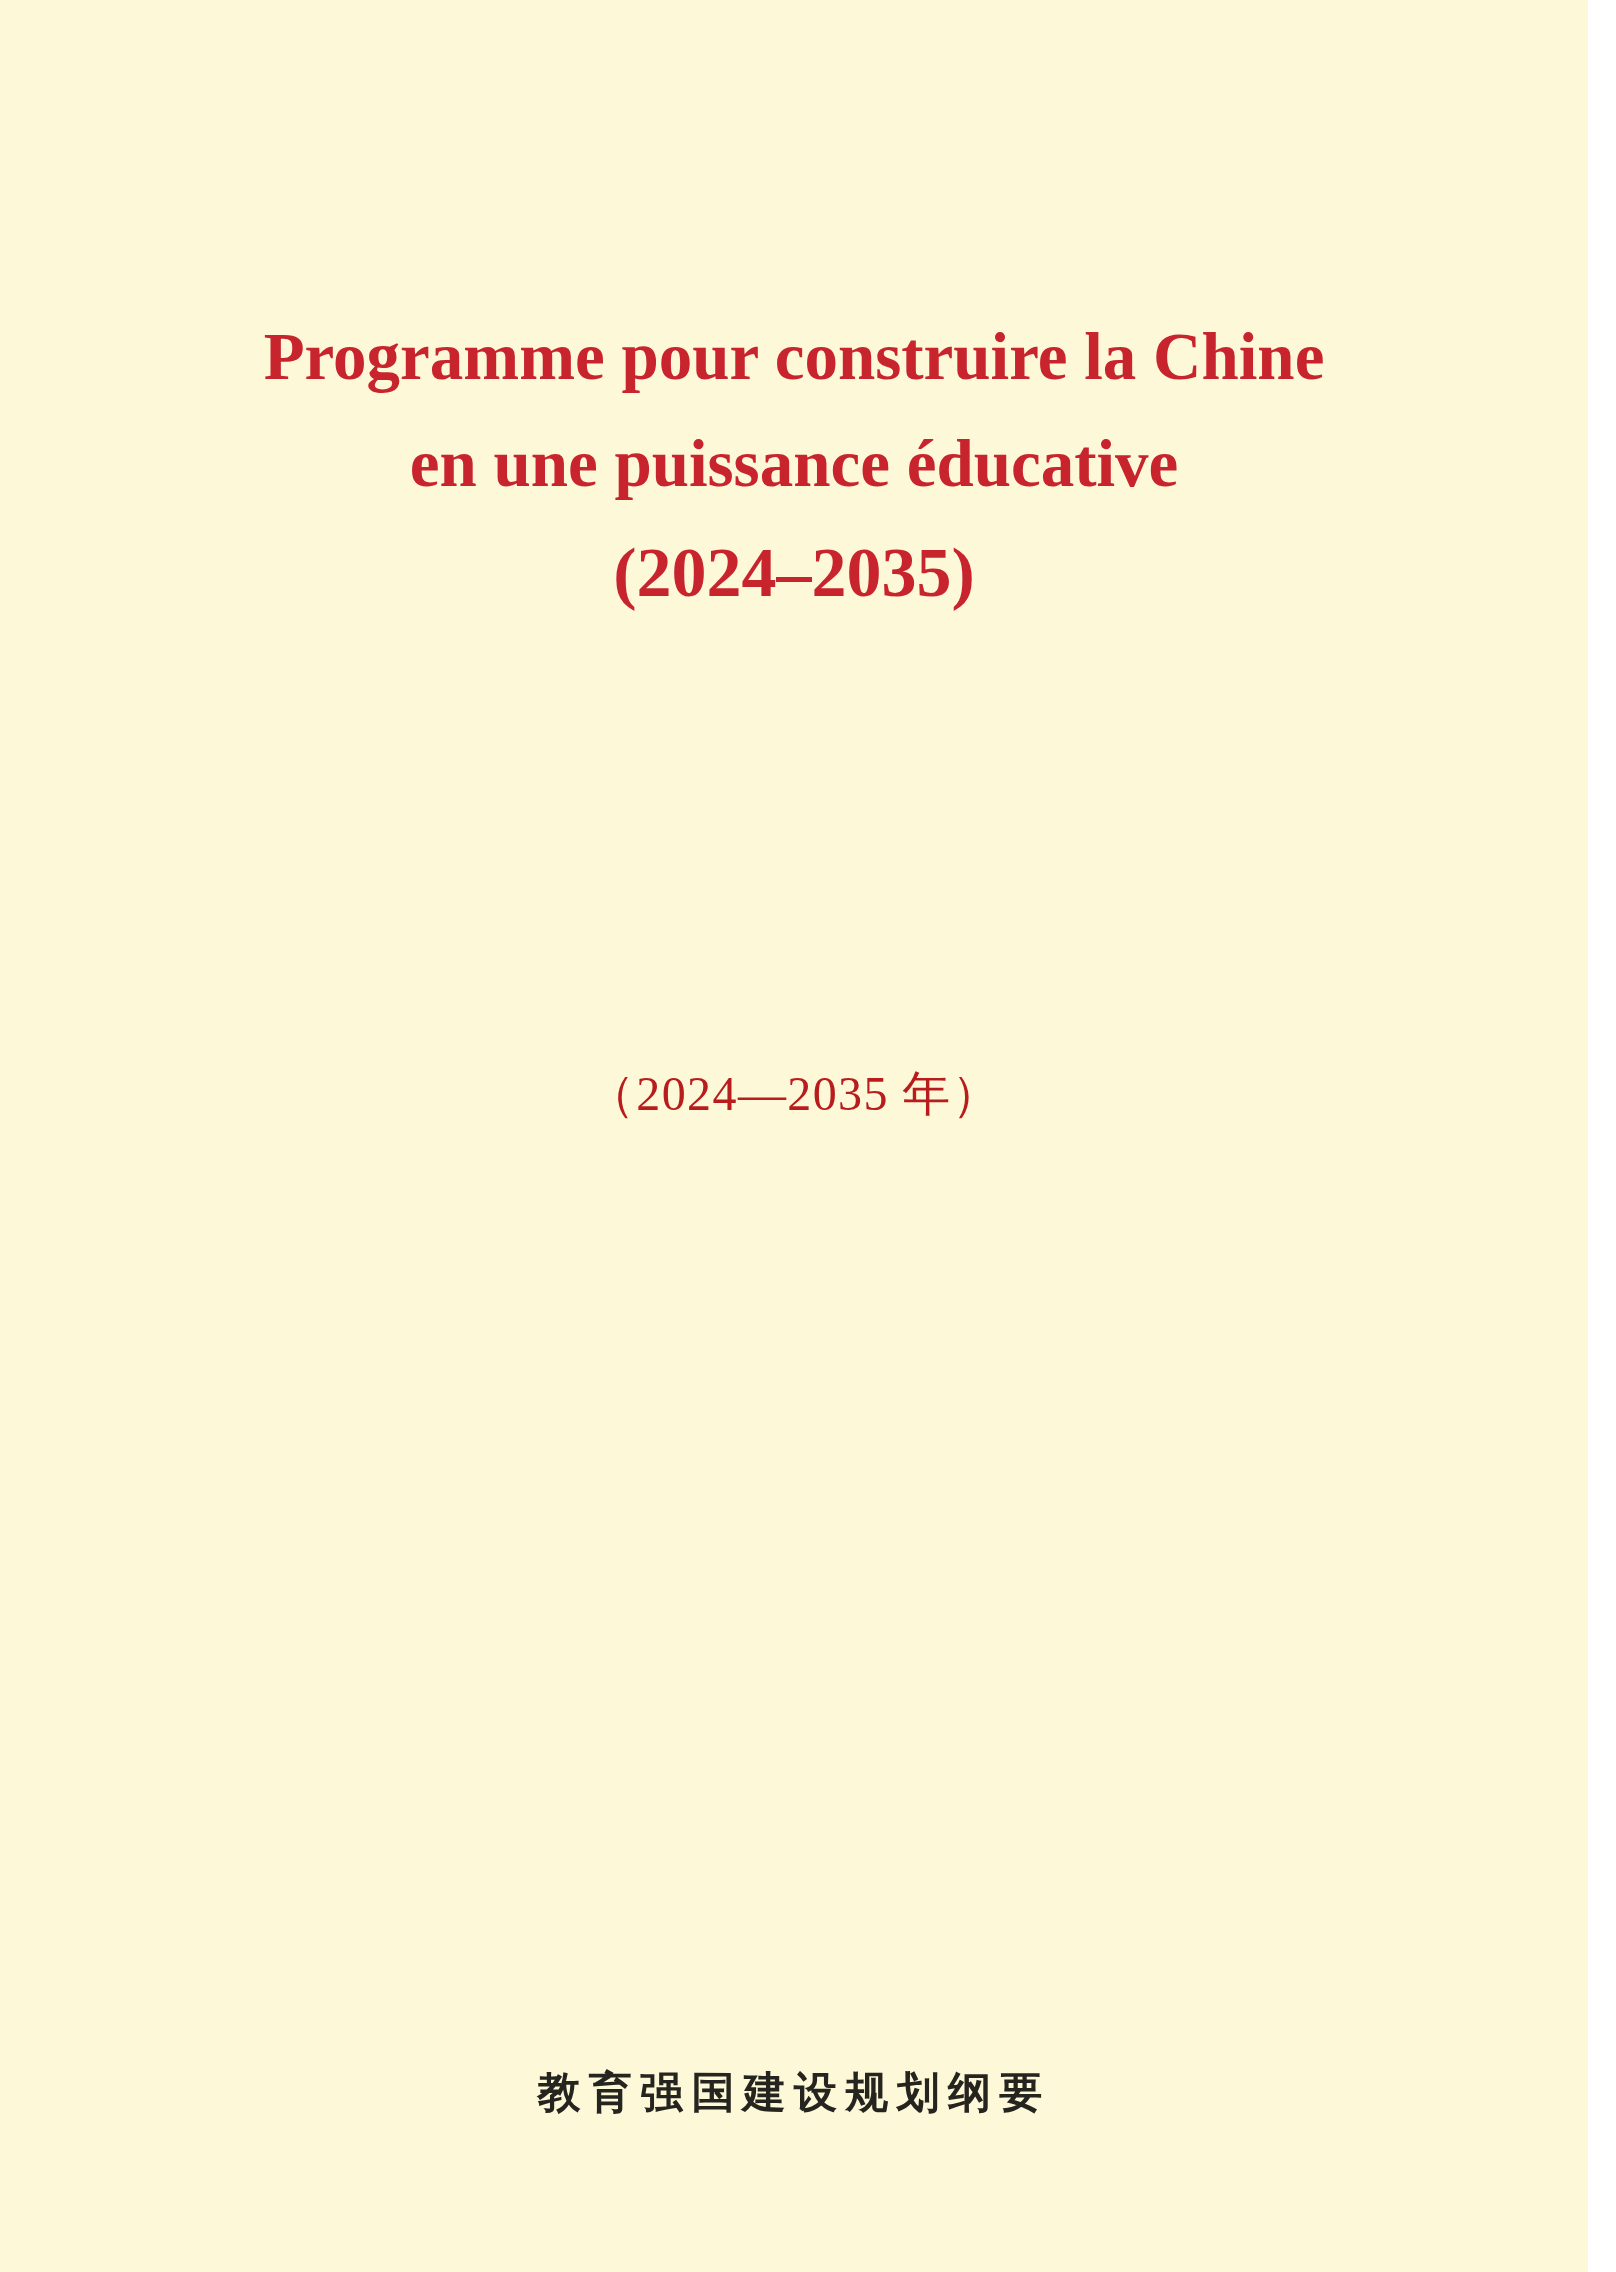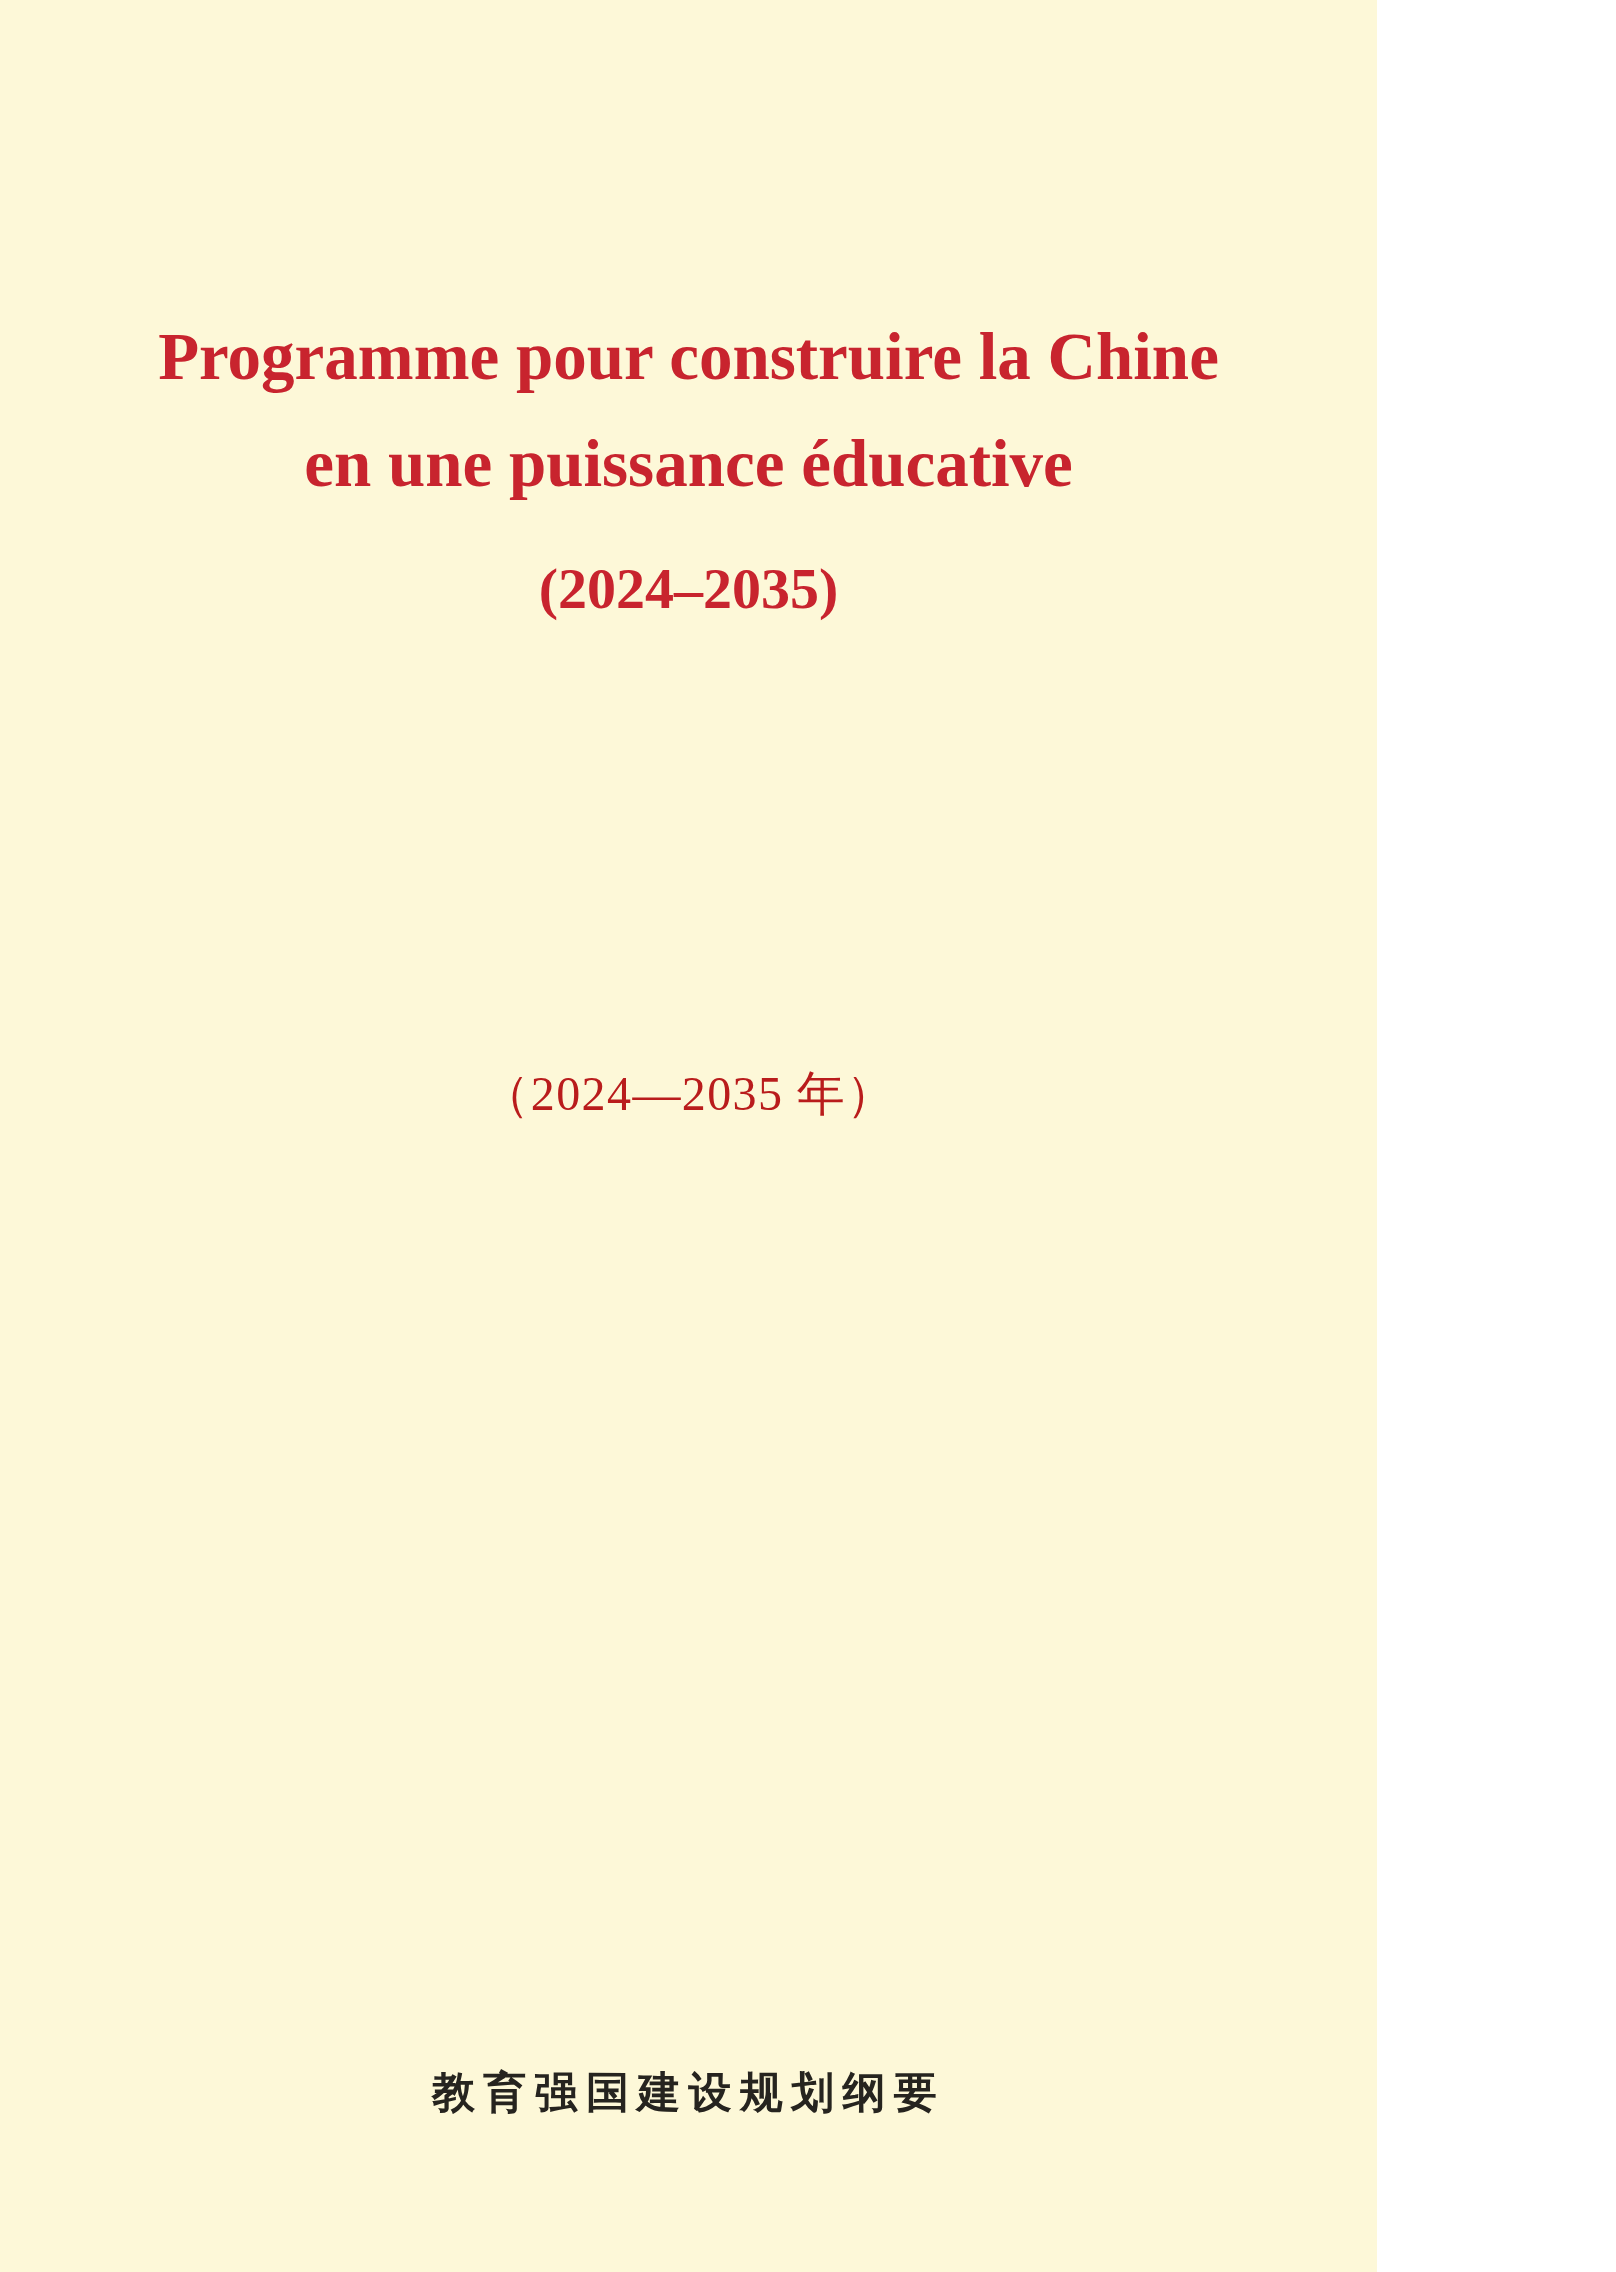--- a/index.html
+++ b/index.html
@@ -1,21 +1,21 @@
 <!DOCTYPE html>
 <html style="font-size:11px"><head>
 <meta charset="utf-8">
 <style>
   html, body {
     margin: 0;
     padding: 0;
   }
   .page {
     position: relative;
-    width: 1377px;
+    width: 1588px;
     height: 2273px;
     background: #FDF8D8;
     overflow: hidden;
     font-family: "Liberation Serif", "DejaVu Serif", serif;
   }
   .abs-center {
     position: absolute;
     left: 50%;
     transform: translate(-50%, -50%);
     white-space: nowrap;
@@ -26,24 +26,24 @@
     color: #C8242E;
     font-weight: bold;
     font-size: 67px;
     letter-spacing: 0px;
   }
   .fr-title-2 {
     top: 463px;
     text-align: center;
   }
   .fr-years {
-    top: 588px;
+    top: 573px;
     color: #C8242E;
     font-weight: bold;
-    font-size: 58px;
+    font-size: 70px;
   }
   .cn-title {
     top: 962px;
     color: #C8242E;
     font-weight: bold;
     font-size: 114px;
     letter-spacing: 4.1px;
     font-family: "Liberation Serif", "DejaVu Serif", serif;
   }
   .cn-years {

